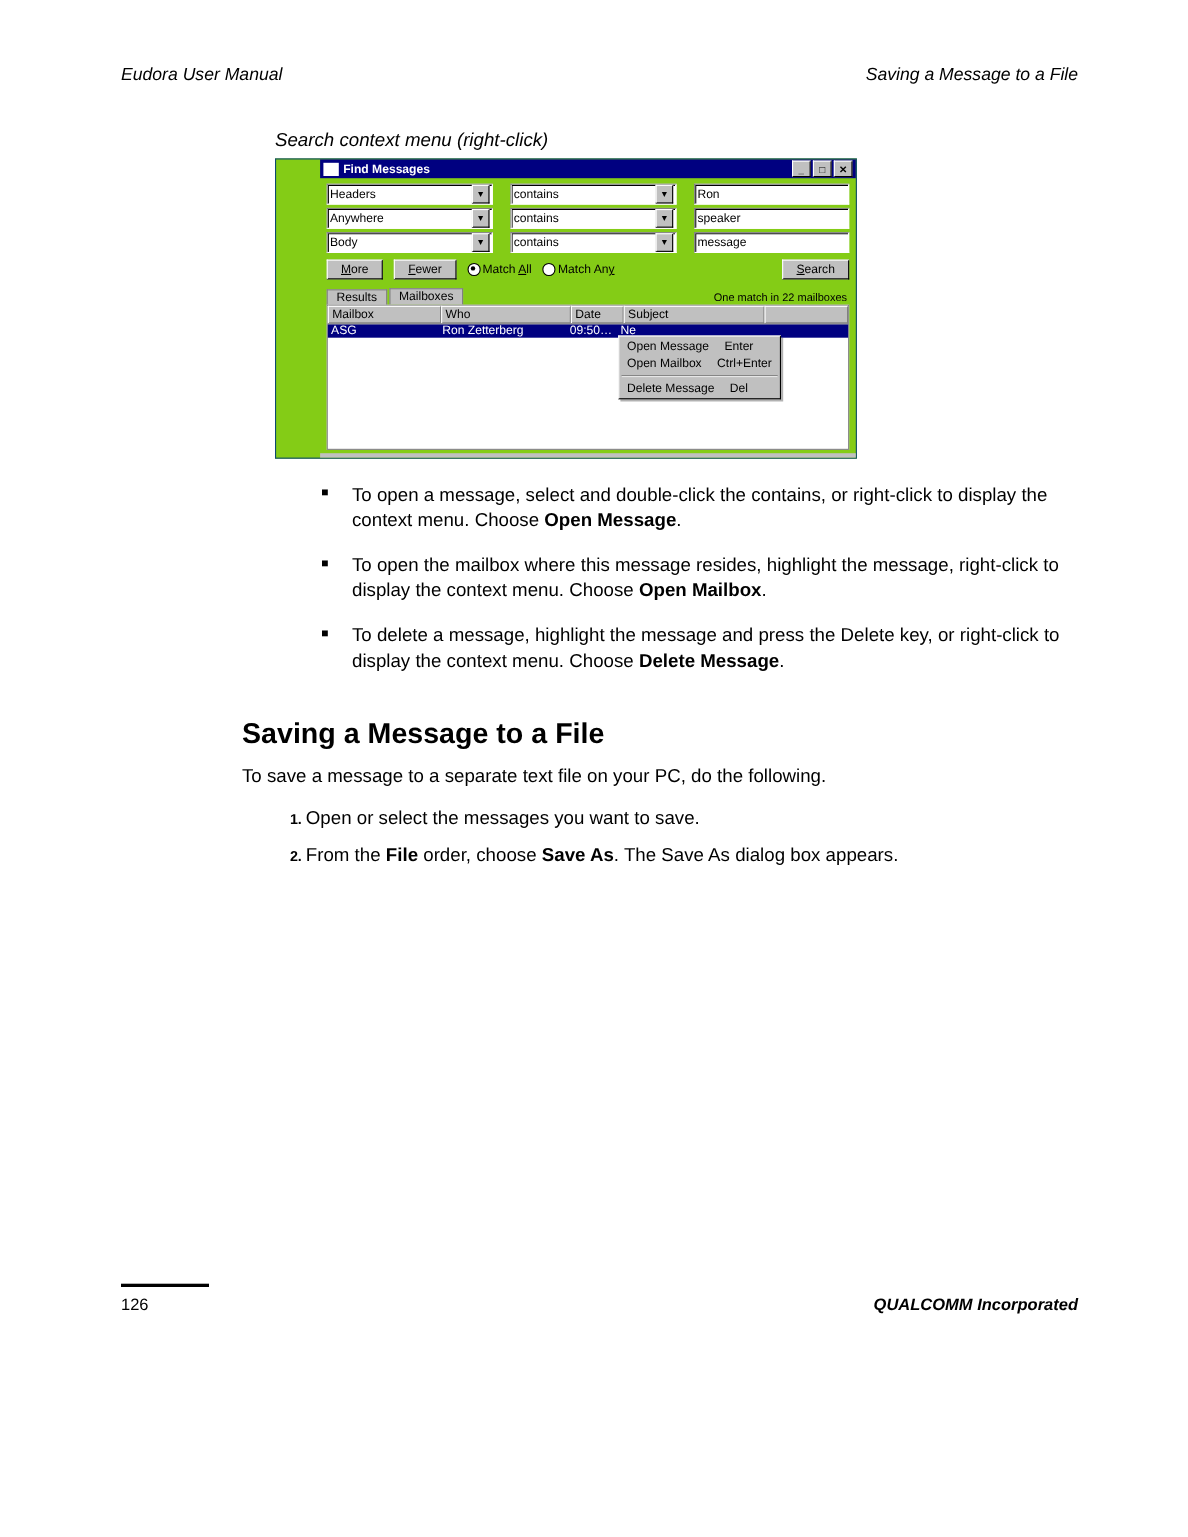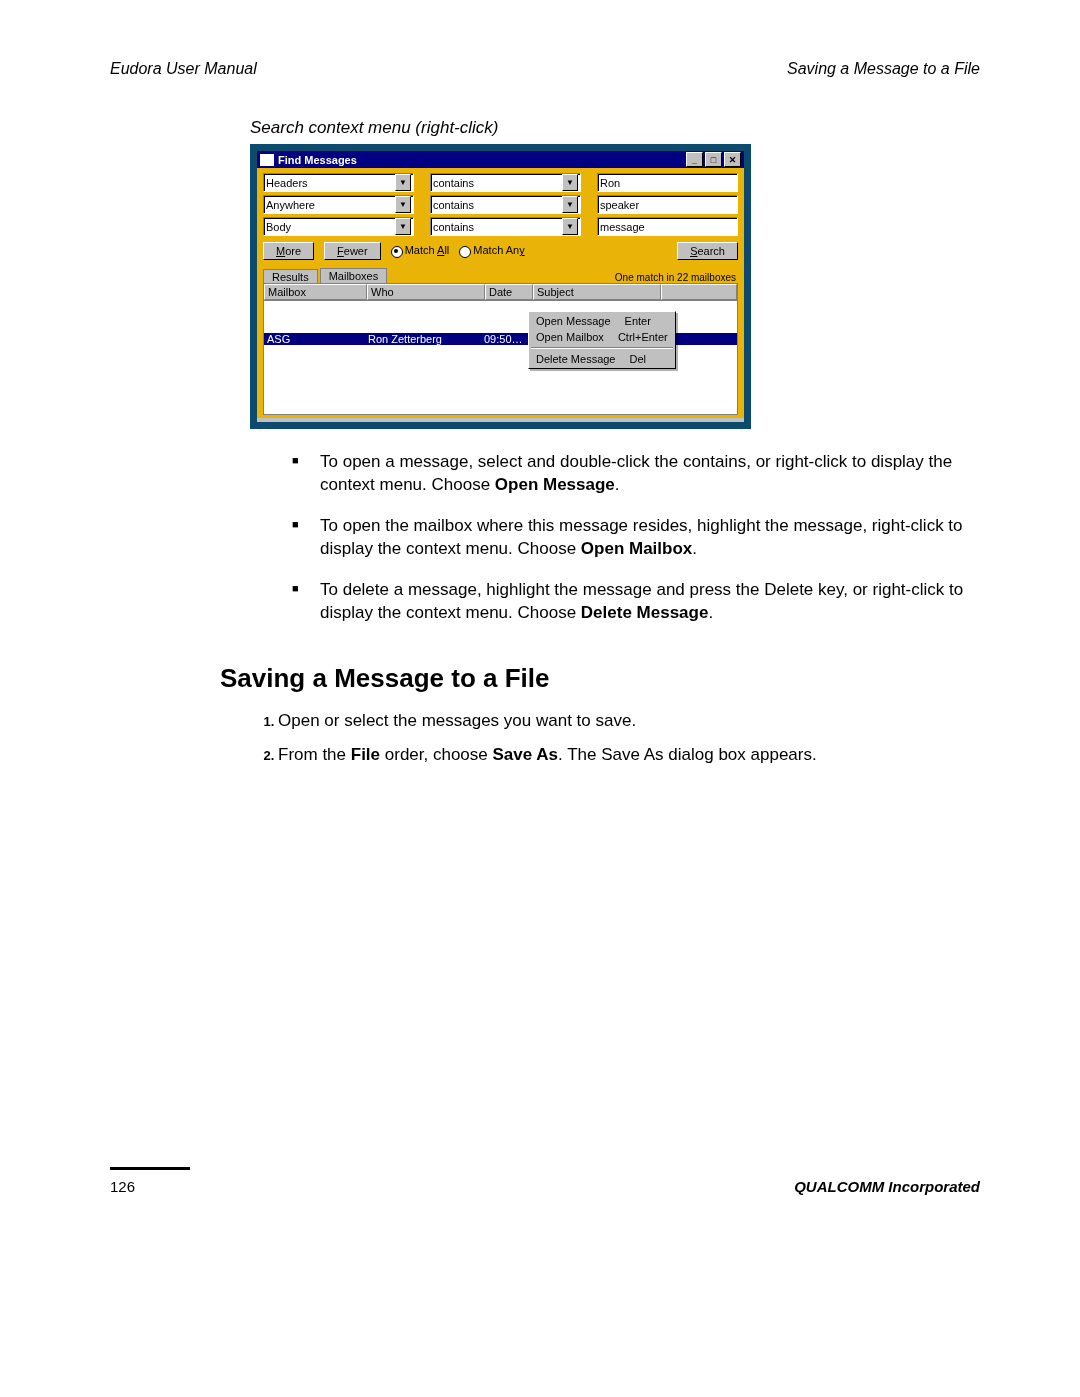--- a/index.html
+++ b/index.html
@@ -28,24 +28,25 @@
     font-style: italic;
     font-size: 17px;
     margin-left: 140px;
     margin-bottom: 6px;
   }
 
   
   .fm-window {
     width: 487px;
     margin-left: 140px;
-    border: 7px solid #0c4a6e;
-    background: #eab308;
+    border: 1px solid #0c4a6e;
+    background: #84cc16;
     font-family: "MS Sans Serif", Tahoma, Arial, sans-serif;
     font-size: 11px;
+    padding-left: 40px;
   }
   .fm-title {
     background: #000080;
     color: #fff;
     font-weight: bold;
     padding: 1px 3px;
     display: flex;
     align-items: center;
   }
   .fm-title-icon {
@@ -143,21 +144,20 @@
   .col-who { width:110px; }
   .col-date{ width:40px; }
   .col-subj{ width:120px; }
   .col-rest{ flex:1; }
 
   .fm-list-row {
     display:flex;
     background:#000080;
     color:#fff;
     font-size:11px;
-    margin-top:32px;
   }
   .fm-list-row > div { padding:0 3px; overflow:hidden; white-space:nowrap; }
 
   .context-menu {
     position:absolute;
     left:264px; top:27px;
     background:#c0c0c0;
     border:1px solid #fff;
     border-right-color:#000; border-bottom-color:#000;
     box-shadow: 2px 2px 0 rgba(0,0,0,.3);
@@ -327,20 +327,21 @@
     </li>
     <li>
       <span>To open the mailbox where this message resides, highlight the message, right-click to display the context menu. Choose </span><b>Open Mailbox</b><span>.</span>
     </li>
     <li>
       <span>To delete a message, highlight the message and press the Delete key, or right-click to display the context menu. Choose </span><b>Delete Message</b><span>.</span>
     </li>
   </ul>
 
   <h2 class="section">Saving a Message to a File</h2>
+  <div class="para">To save a message to a separate text file on your PC, do the following.</div>
 
   <ol class="steps">
     <li>Open or select the messages you want to save.</li>
     <li>
       <span>From the </span><b>File</b><span> order, choose </span><b>Save As</b><span>. The Save As dialog box appears.</span>
     </li>
   </ol>
 
   <div class="footer">
     <div class="foot-rule"></div>

